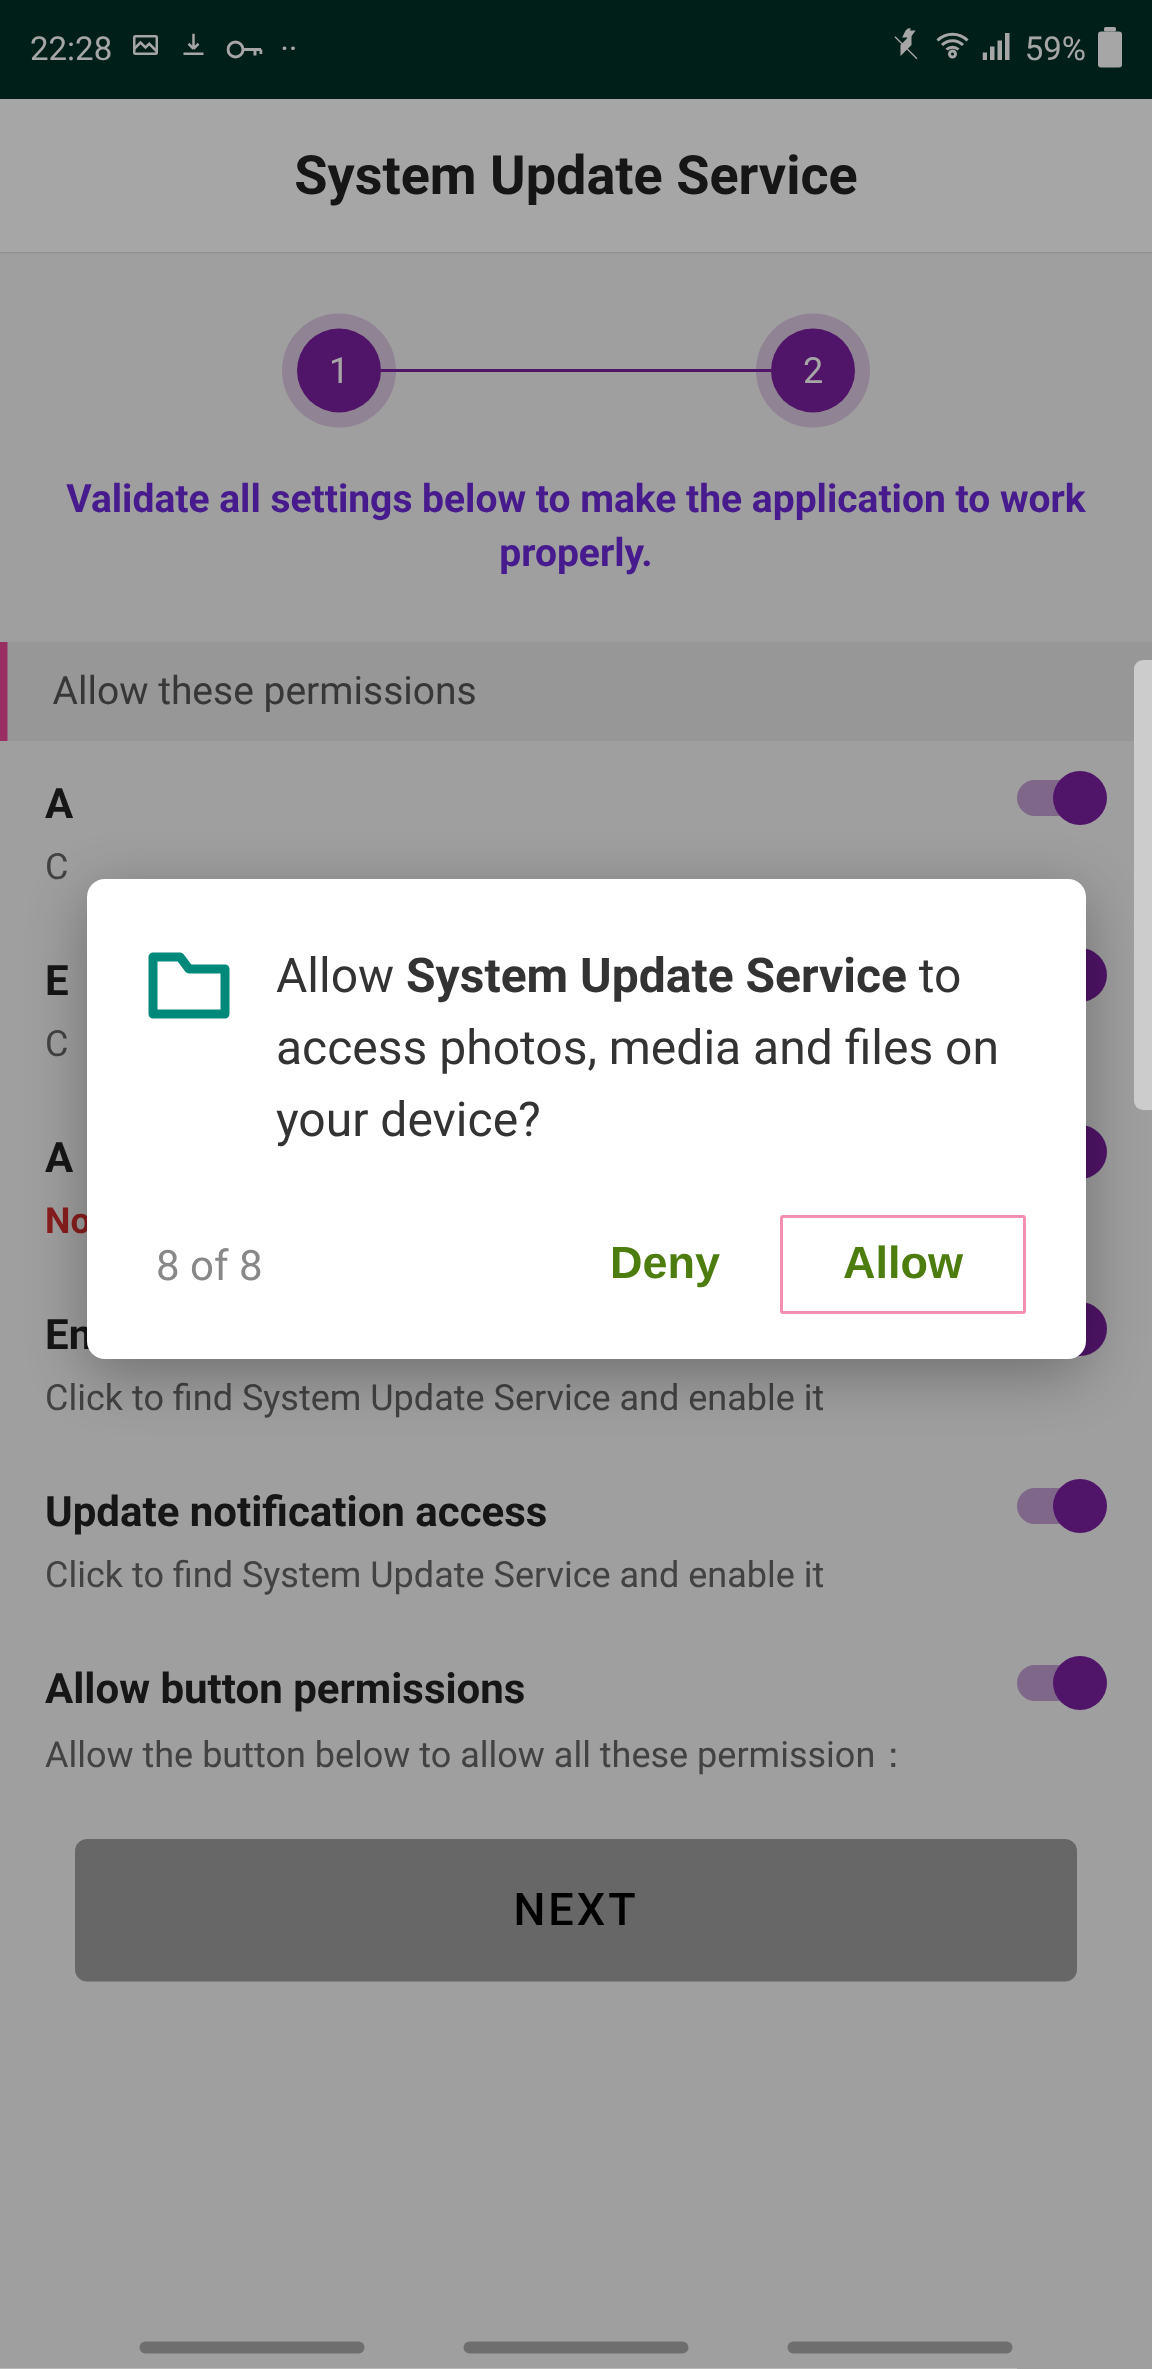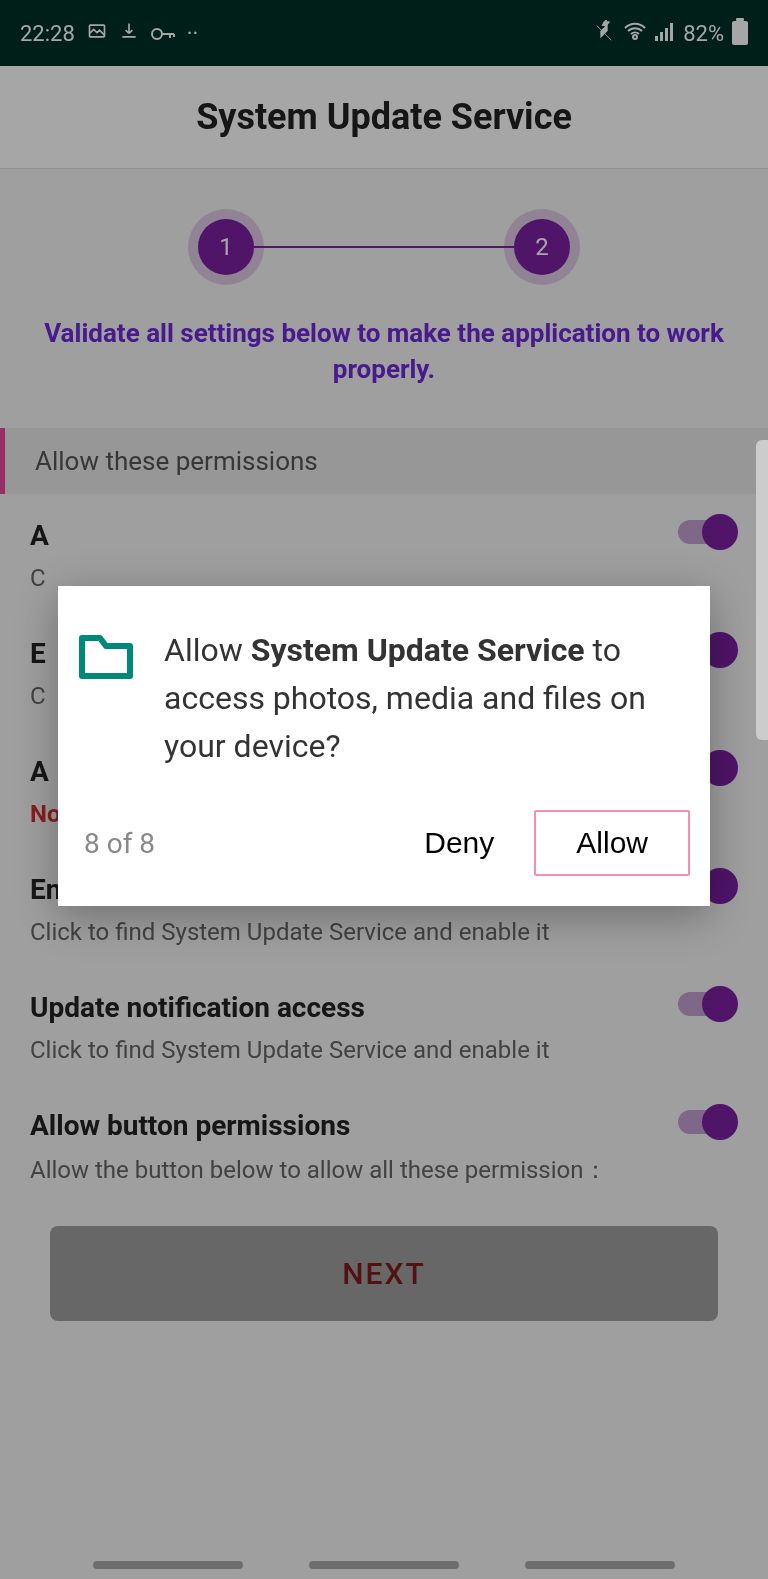--- a/index.html
+++ b/index.html
@@ -180,21 +180,21 @@
       position: absolute;
       right: 0;
     }
     
     .next-button {
       margin: 20px 50px;
       padding: 30px;
       background: #9e9e9e;
       border-radius: 8px;
       text-align: center;
-      color: #7f1d1d;
+      color: #000000;
       font-size: 30px;
       font-weight: 500;
       letter-spacing: 2px;
     }
     
     .nav-bar {
       position: absolute;
       bottom: 10px;
       left: 0;
       right: 0;
@@ -214,24 +214,24 @@
       position: absolute;
       inset: 0;
       background: rgba(0, 0, 0, 0.35);
       z-index: 10;
     }
     
     .dialog {
       position: absolute;
       top: 586px;
       left: 58px;
-      right: 58px;
+      right: 44px;
       background: white;
-      border-radius: 0;
-      padding: 40px 20px 30px;
+      border-radius: 12px;
+      padding: 40px 40px 30px;
       z-index: 20;
       box-shadow: 0 10px 40px rgba(0,0,0,0.3);
     }
     
     .dialog-content {
       display: flex;
       gap: 30px;
       margin-bottom: 40px;
     }
     
@@ -265,22 +265,22 @@
     }
     
     .dialog-buttons {
       display: flex;
       gap: 10px;
     }
     
     .dialog-btn {
       padding: 12px 30px;
       font-size: 30px;
-      font-weight: 400;
-      color: #000000;
+      font-weight: 700;
+      color: #4d7c0f;
       background: none;
       border: none;
       cursor: pointer;
     }
     
     .dialog-btn.highlighted {
       border: 2px solid #f48fb1;
       border-radius: 2px;
       padding: 14px 40px;
     }
@@ -334,21 +334,21 @@
         </svg>
     </span>
     <span>
       <svg width="20" height="18" viewBox="0 0 20 18" fill="white">
           <rect x="0" y="13" width="3" height="5"></rect>
           <rect x="5" y="9" width="3" height="9"></rect>
           <rect x="10" y="5" width="3" height="13"></rect>
           <rect x="15" y="0" width="3" height="18"></rect>
         </svg>
     </span>
-    <span>82%</span>
+    <span>59%</span>
     <span class="battery-icon"></span>
   </div>
 </div>
 
 <div class="header">
   <div class="header-title">System Update Service</div>
 </div>
 
 <div class="content">
   <div class="stepper">

